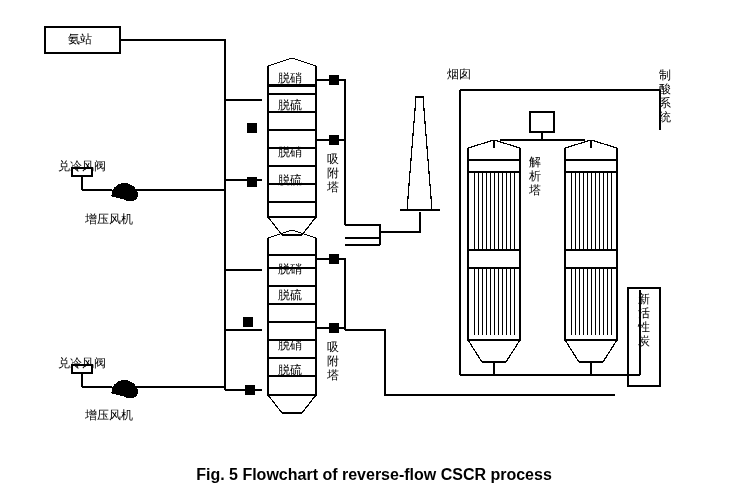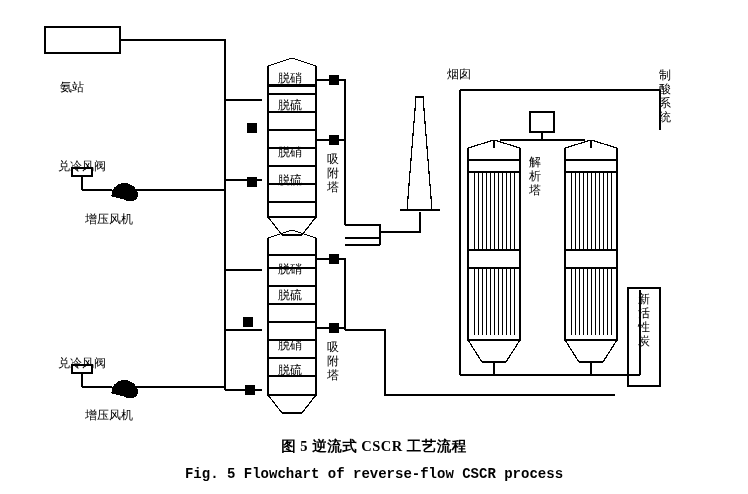--- a/index.html
+++ b/index.html
@@ -31,22 +31,22 @@
     color: #000;
   }
   #caption-cn {
     top: 437px;
     font-size: 14.5px;
     letter-spacing: 0.5px;
     font-family: "Liberation Serif", serif;
   }
   #caption-en {
     top: 466px;
-    font-size: 14px;
-    font-family: Liberation Mono, monospace;
+    font-size: 16px;
+    font-family: Liberation Sans, sans-serif;
   }
   .lbl {
     position: absolute;
     font-size: 12px;
     line-height: 13px;
     color: #000;
     white-space: pre;
     font-family: "Liberation Sans", sans-serif;
   }
   .lbl-v {
@@ -230,21 +230,21 @@
       <path d="M640 375 L640 290"></path>
 
       <rect x="646" y="60" width="30" height="76" stroke="none" fill="none"></rect>
 
       <rect x="628" y="288" width="32" height="98"></rect>
 
       <path d="M385 395 L385 232" stroke="none"></path>
     </g>
   </svg>
 
-  <div class="lbl" style="left:60px; top:33px;margin-top:48px;">氨站</div>
+  <div class="lbl" style="left:68px; top:33px;">氨站</div>
 
   <div class="lbl" style="left:447px; top:44px;margin-top:24px;">烟囱</div>
 
   <div class="lbl-v" style="left:658px; top:68px;">制<br>酸<br>系<br>统</div>
 
   <div class="lbl-v" style="left:528px; top:155px;">解<br>析<br>塔</div>
 
   <div class="lbl-v" style="left:637px; top:292px;">新<br>活<br>性<br>炭</div>
 
   <div class="lbl-v" style="left:326px; top:152px;">吸<br>附<br>塔</div>
@@ -259,16 +259,15 @@
   <div class="lbl" style="left:278px; top:289px;">脱硫</div>
   <div class="lbl" style="left:278px; top:339px;">脱硝</div>
   <div class="lbl" style="left:278px; top:364px;">脱硫</div>
 
   <div class="lbl" style="left:58px; top:160px;">兑冷风阀</div>
   <div class="lbl" style="left:85px; top:213px;">增压风机</div>
 
   <div class="lbl" style="left:58px; top:357px;">兑冷风阀</div>
   <div class="lbl" style="left:85px; top:409px;">增压风机</div>
 
-  <div class="cap" id="caption-cn">图 5   逆流式 CSCR 工艺流程</div>
   <div class="cap" id="caption-en">Fig. 5   Flowchart of reverse-flow CSCR process</div>
 
 </div>
 
 </body></html>

